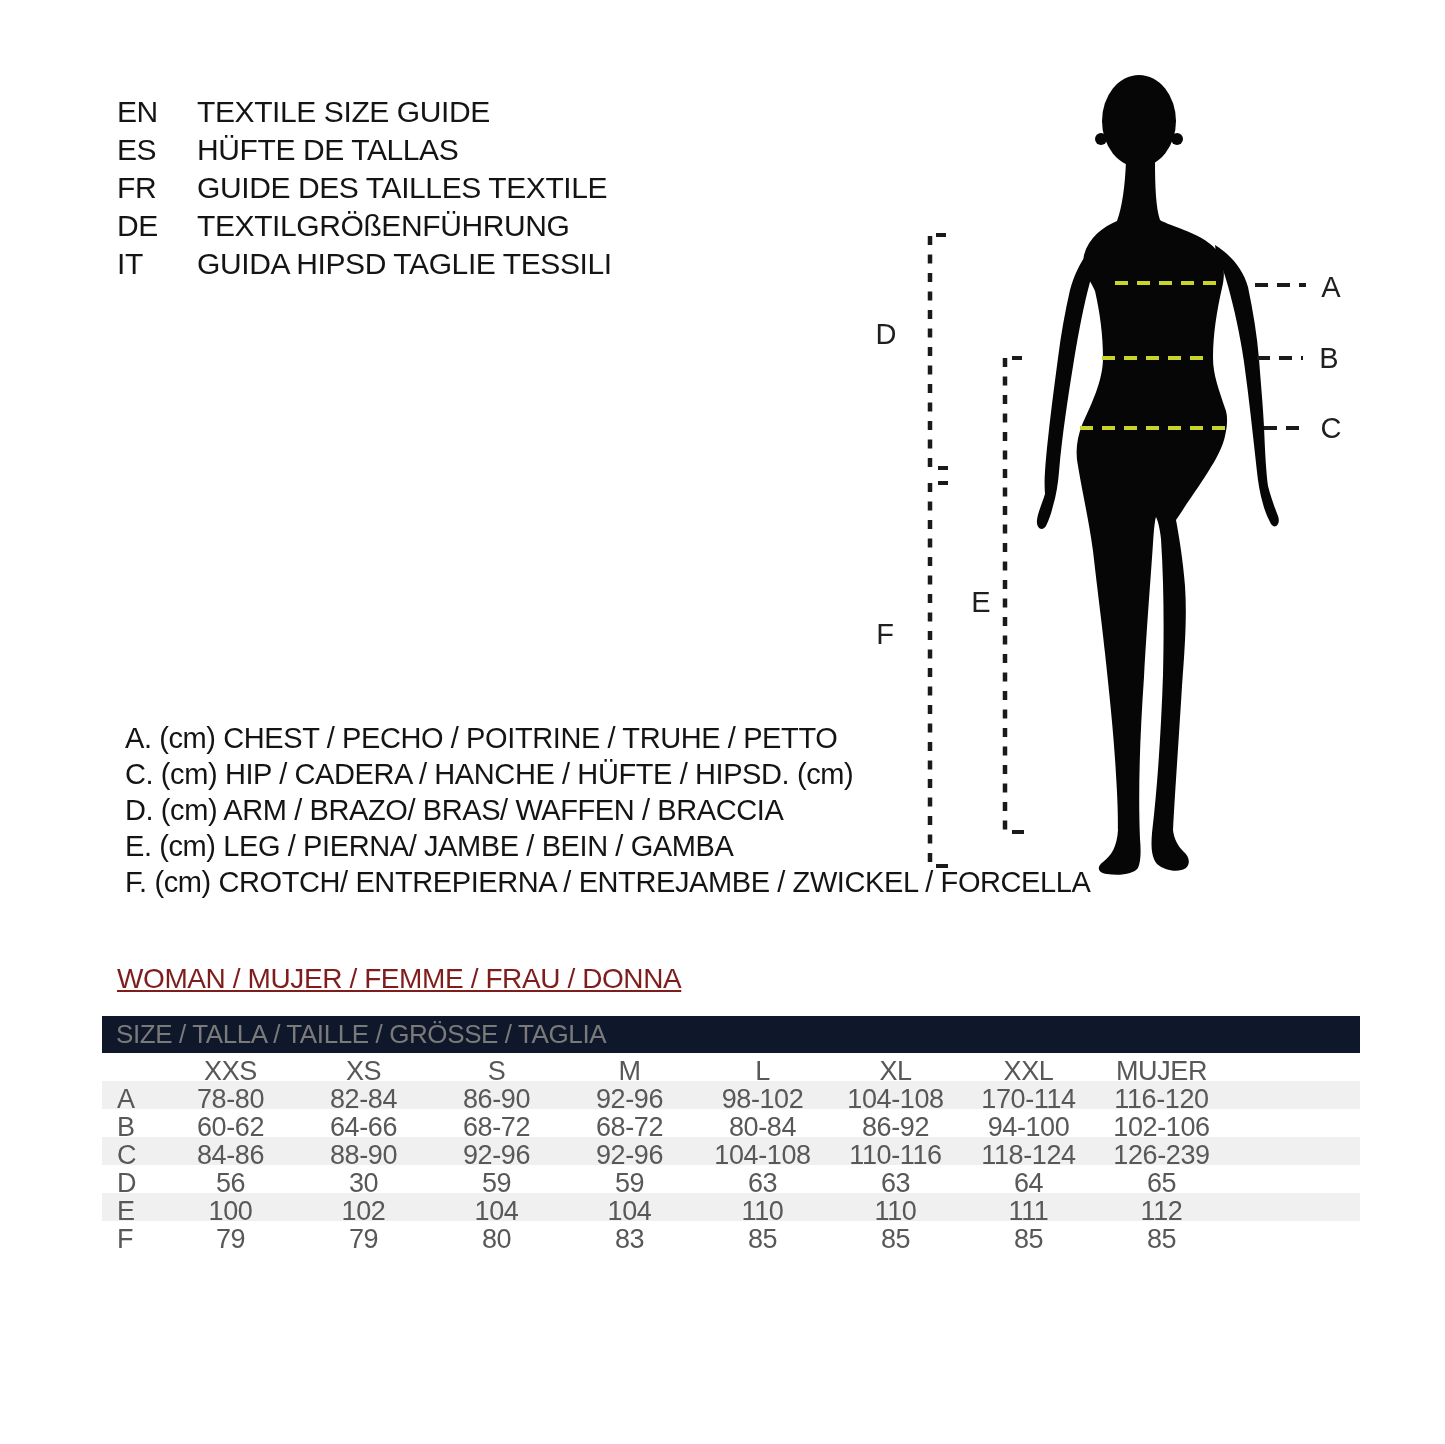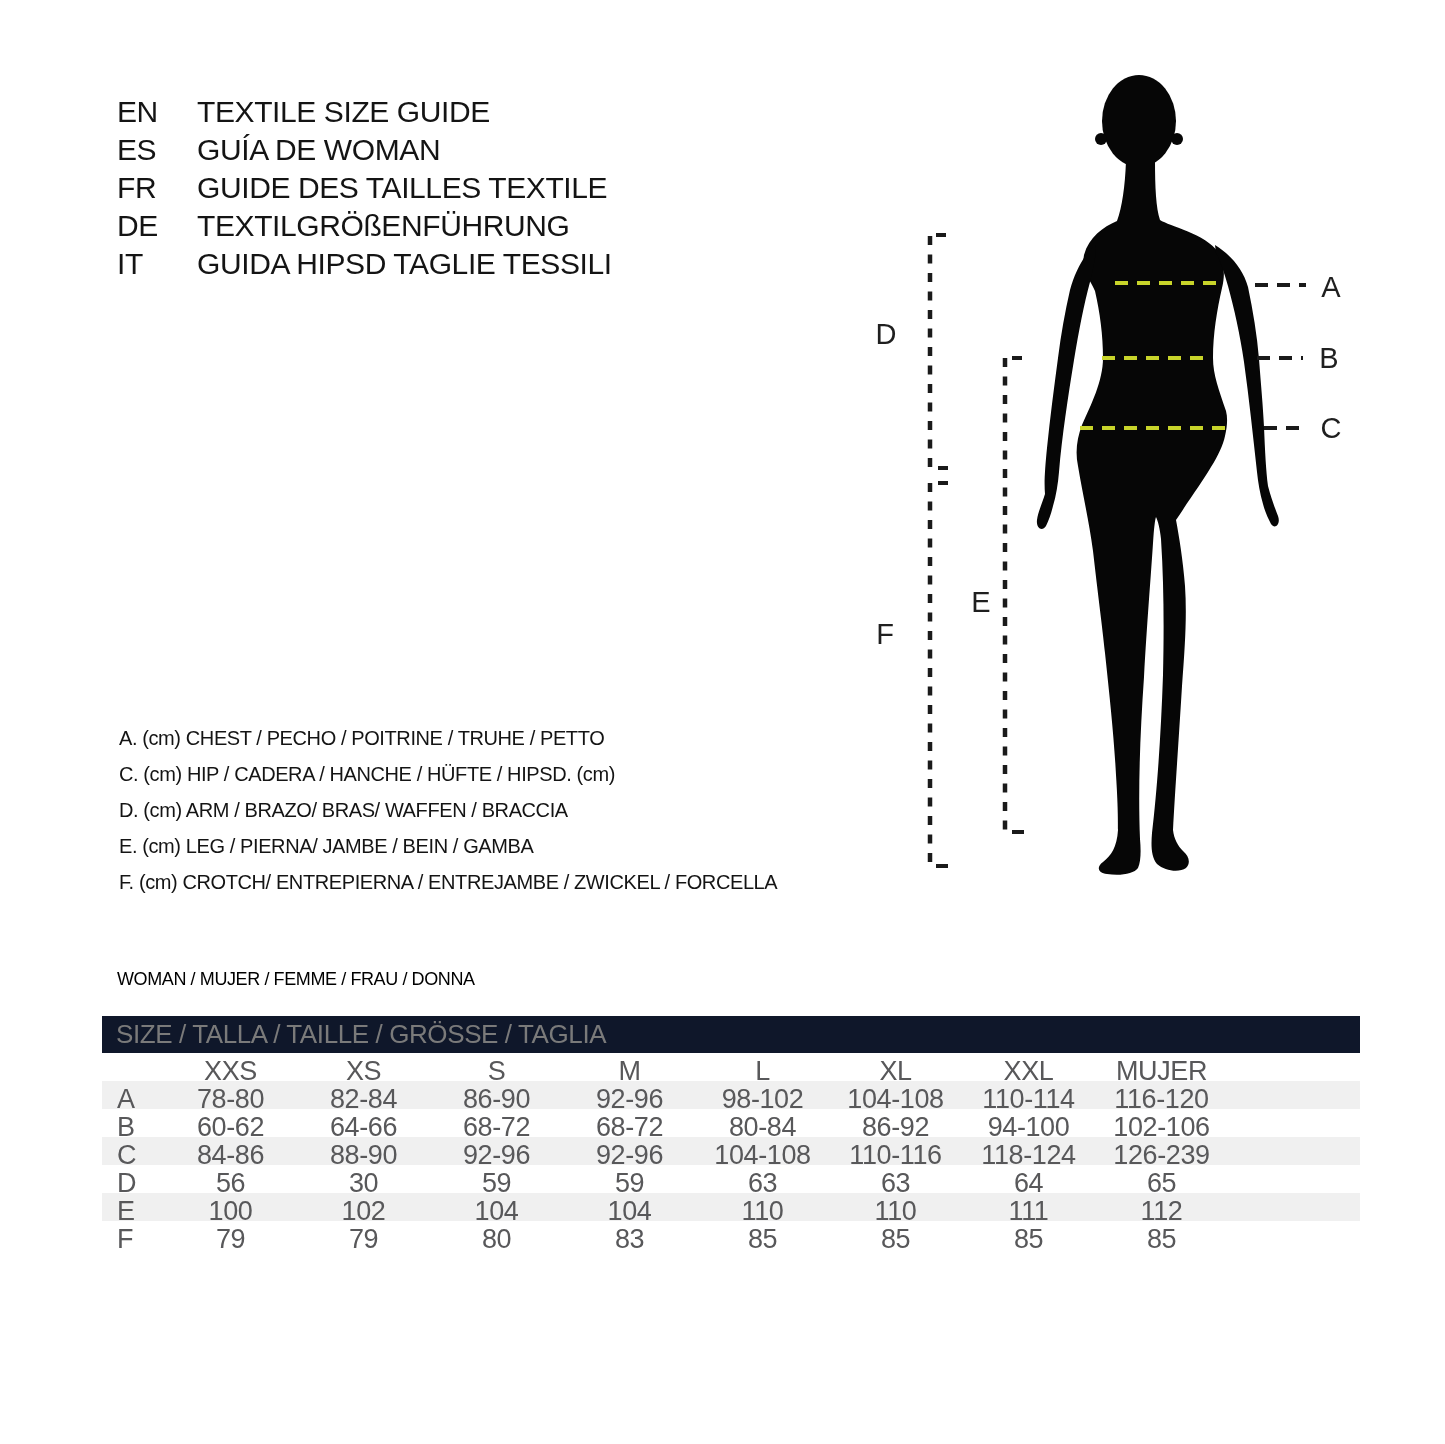--- a/index.html
+++ b/index.html
@@ -4,45 +4,45 @@
 <style>
   html,body{margin:0;padding:0;background:#ffffff;}
   .stage{position:relative;width:1445px;height:1444px;background:#ffffff;overflow:hidden;
          font-family:"Liberation Sans",sans-serif;letter-spacing:-0.4px;margin-left:12px;}
 
   
   .lang-block{position:absolute;left:105px;top:93px;font-size:30px;color:#141414;line-height:38px;white-space:nowrap;}
   .lang-row .code{display:inline-block;width:80px;}
 
   
-  .measure-block{position:absolute;left:107px;top:720px;font-size:20px;color:#141414;line-height:36px;white-space:nowrap;}
-
-  
-  .woman-line{position:absolute;left:105px;top:961px;font-size:18px;color:#000000;line-height:36px;white-space:nowrap;}
+  .measure-block{position:absolute;left:113px;top:720px;font-size:29px;color:#141414;line-height:36px;white-space:nowrap;}
+
+  
+  .woman-line{position:absolute;left:105px;top:961px;font-size:28px;color:#7f1d1d;line-height:36px;white-space:nowrap;text-decoration:underline;}
 
   
   .diagram-svg{position:absolute;left:860px;top:75px;width:480px;height:805px;}
   .diag-label{position:absolute;transform:translate(-50%,-50%);font-size:29px;color:#1f1f1f;letter-spacing:0;}
 
   
   .size-table{position:absolute;left:90px;top:1016px;width:1258px;font-size:27px;color:#58585a;}
   .table-bar{height:37px;line-height:37px;background:#0f172a;color:#7a7a7a;font-size:26px;padding-left:14px;box-sizing:border-box;}
   .t-row{display:grid;grid-template-columns:62px repeat(8,133px) 1fr;height:28px;line-height:36px;align-items:center;}
   .t-row.stripe{background:#f0f0f0;}
   .t-row .rl{padding-left:15px;text-align:left;}
   .t-row .c{text-align:center;}
 </style>
 </head>
 <body>
 
 <div class="stage">
 
   <div class="lang-block">
     <div class="lang-row"><span class="code">EN</span><span>TEXTILE SIZE GUIDE</span></div>
-    <div class="lang-row"><span class="code">ES</span><span>GUÍA DE WOMAN</span></div>
+    <div class="lang-row"><span class="code">ES</span><span>HÜFTE DE TALLAS</span></div>
     <div class="lang-row"><span class="code">FR</span><span>GUIDE DES TAILLES TEXTILE</span></div>
     <div class="lang-row"><span class="code">DE</span><span>TEXTILGRÖßENFÜHRUNG</span></div>
     <div class="lang-row"><span class="code">IT</span><span>GUIDA HIPSD TAGLIE TESSILI</span></div>
   </div>
 
   <svg class="diagram-svg" viewBox="0 0 480 805" xmlns="http://www.w3.org/2000/svg">
 
     <ellipse cx="267" cy="46" rx="37" ry="46" fill="#060606"></ellipse>
     <circle cx="229" cy="64" r="6" fill="#060606"></circle>
     <circle cx="305" cy="64" r="6" fill="#060606"></circle>
@@ -167,21 +167,21 @@
     </div>
 
     <div class="t-row stripe">
       <div class="rl">A</div>
       <div class="c">78-80</div>
       <div class="c">82-84</div>
       <div class="c">86-90</div>
       <div class="c">92-96</div>
       <div class="c">98-102</div>
       <div class="c">104-108</div>
-      <div class="c">110-114</div>
+      <div class="c">170-114</div>
       <div class="c">116-120</div>
       <div></div>
     </div>
 
     <div class="t-row">
       <div class="rl">B</div>
       <div class="c">60-62</div>
       <div class="c">64-66</div>
       <div class="c">68-72</div>
       <div class="c">68-72</div>

